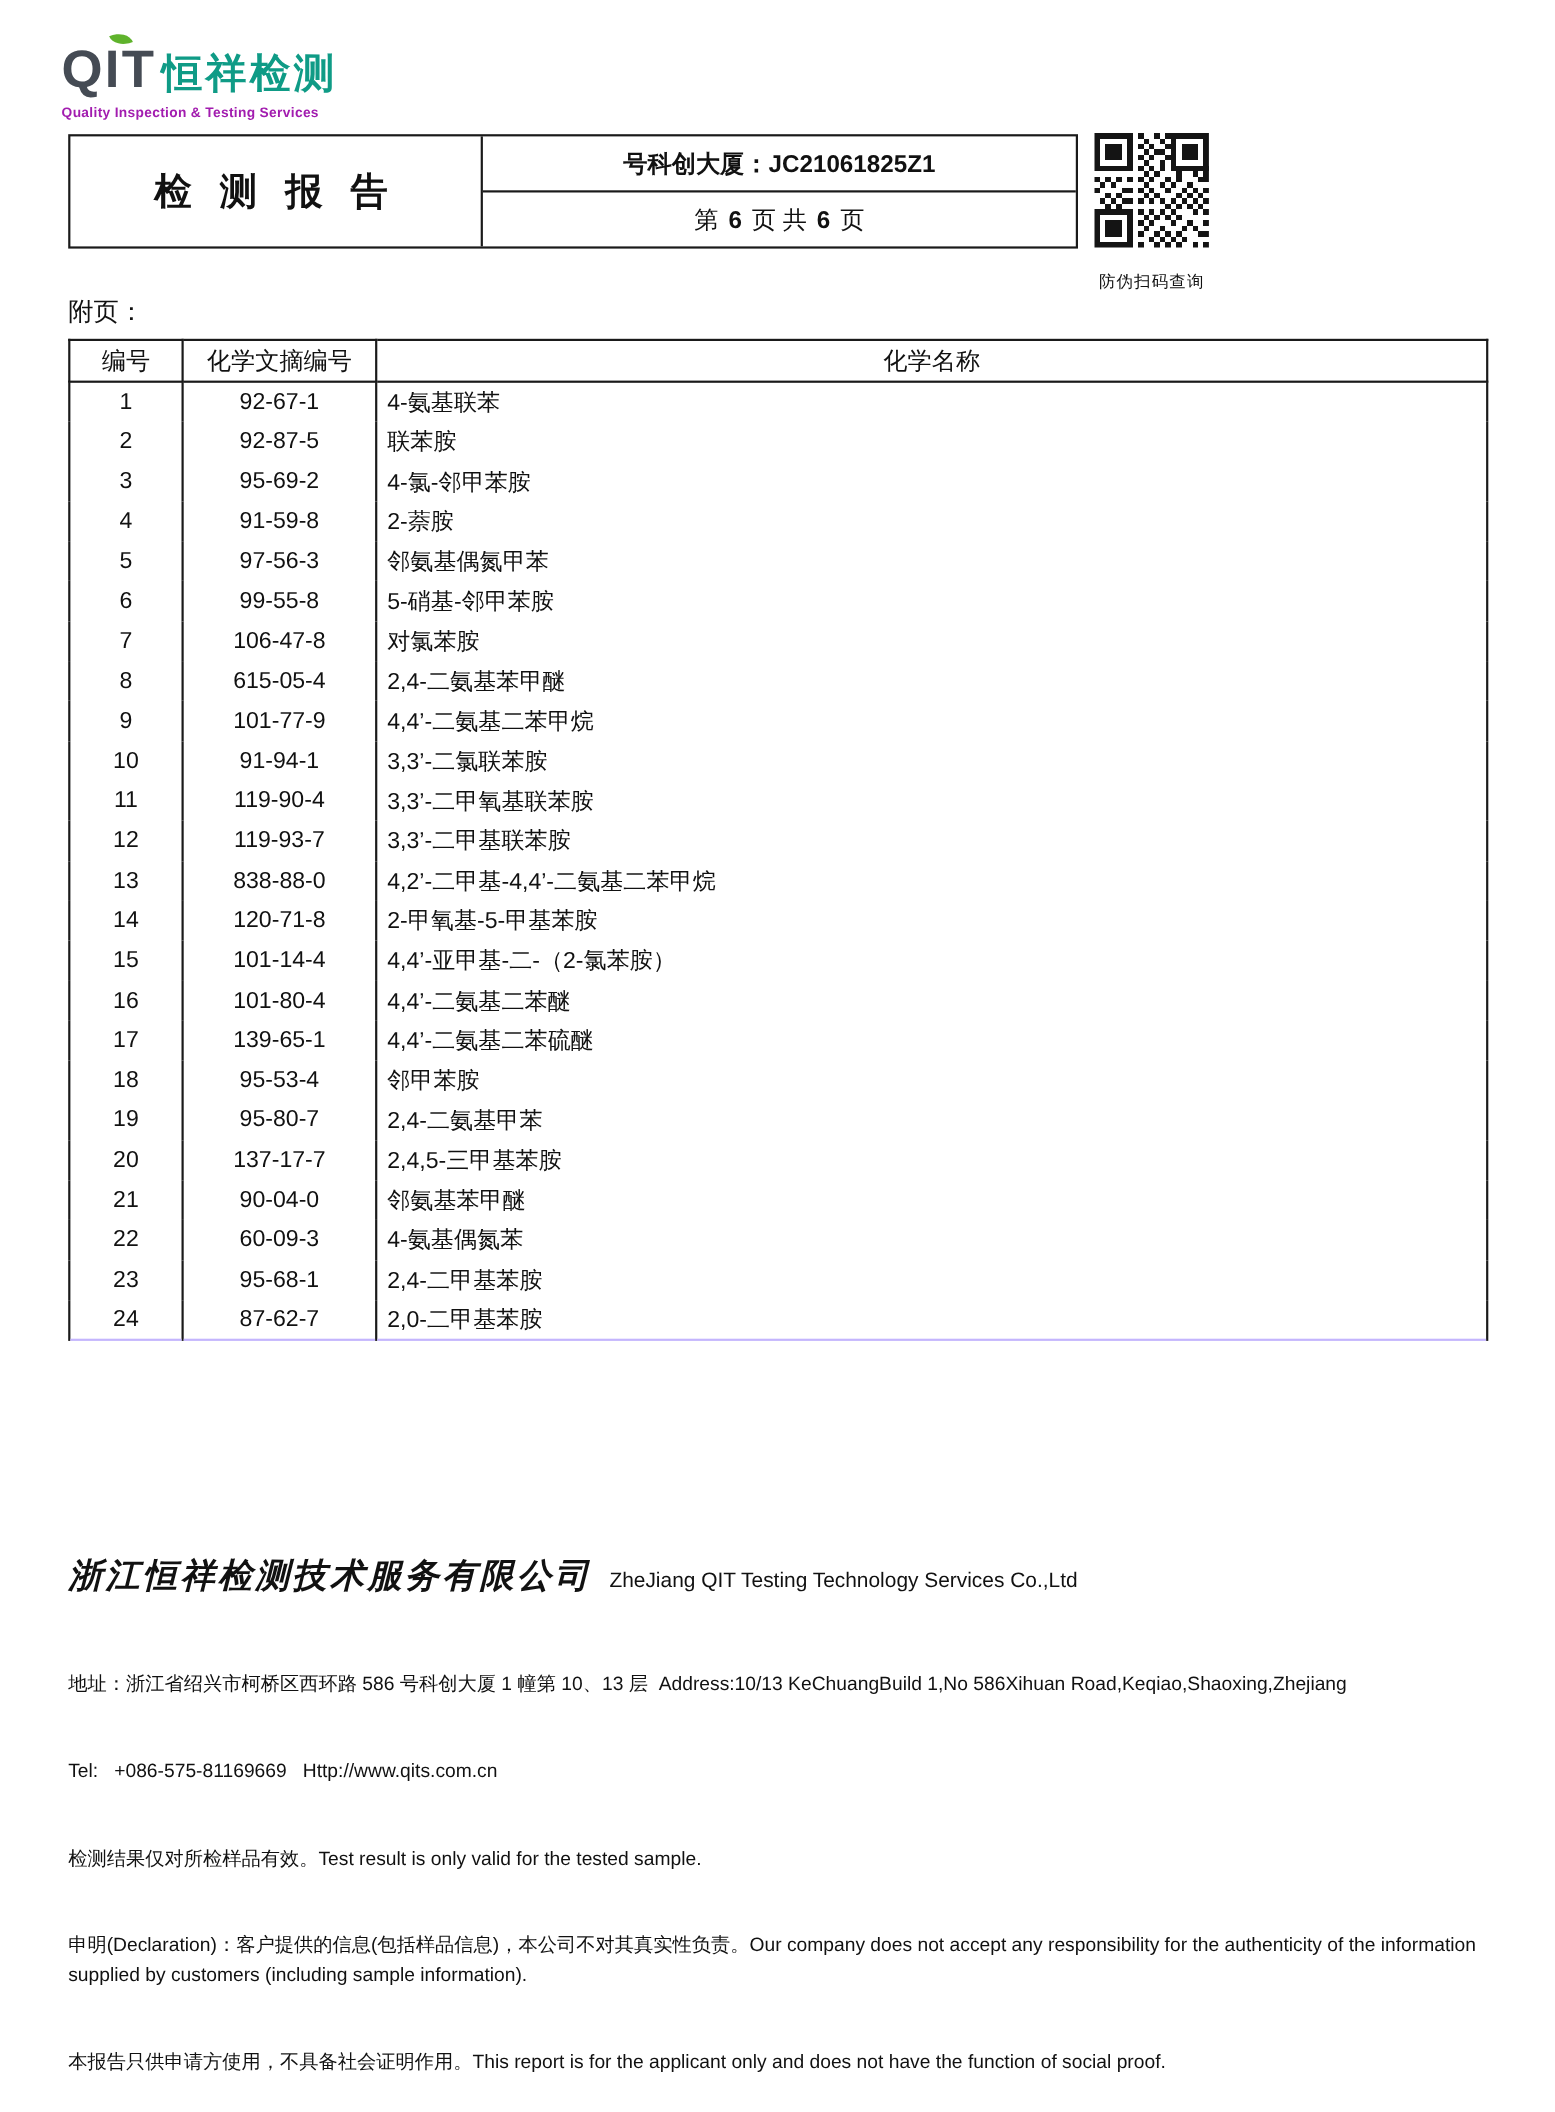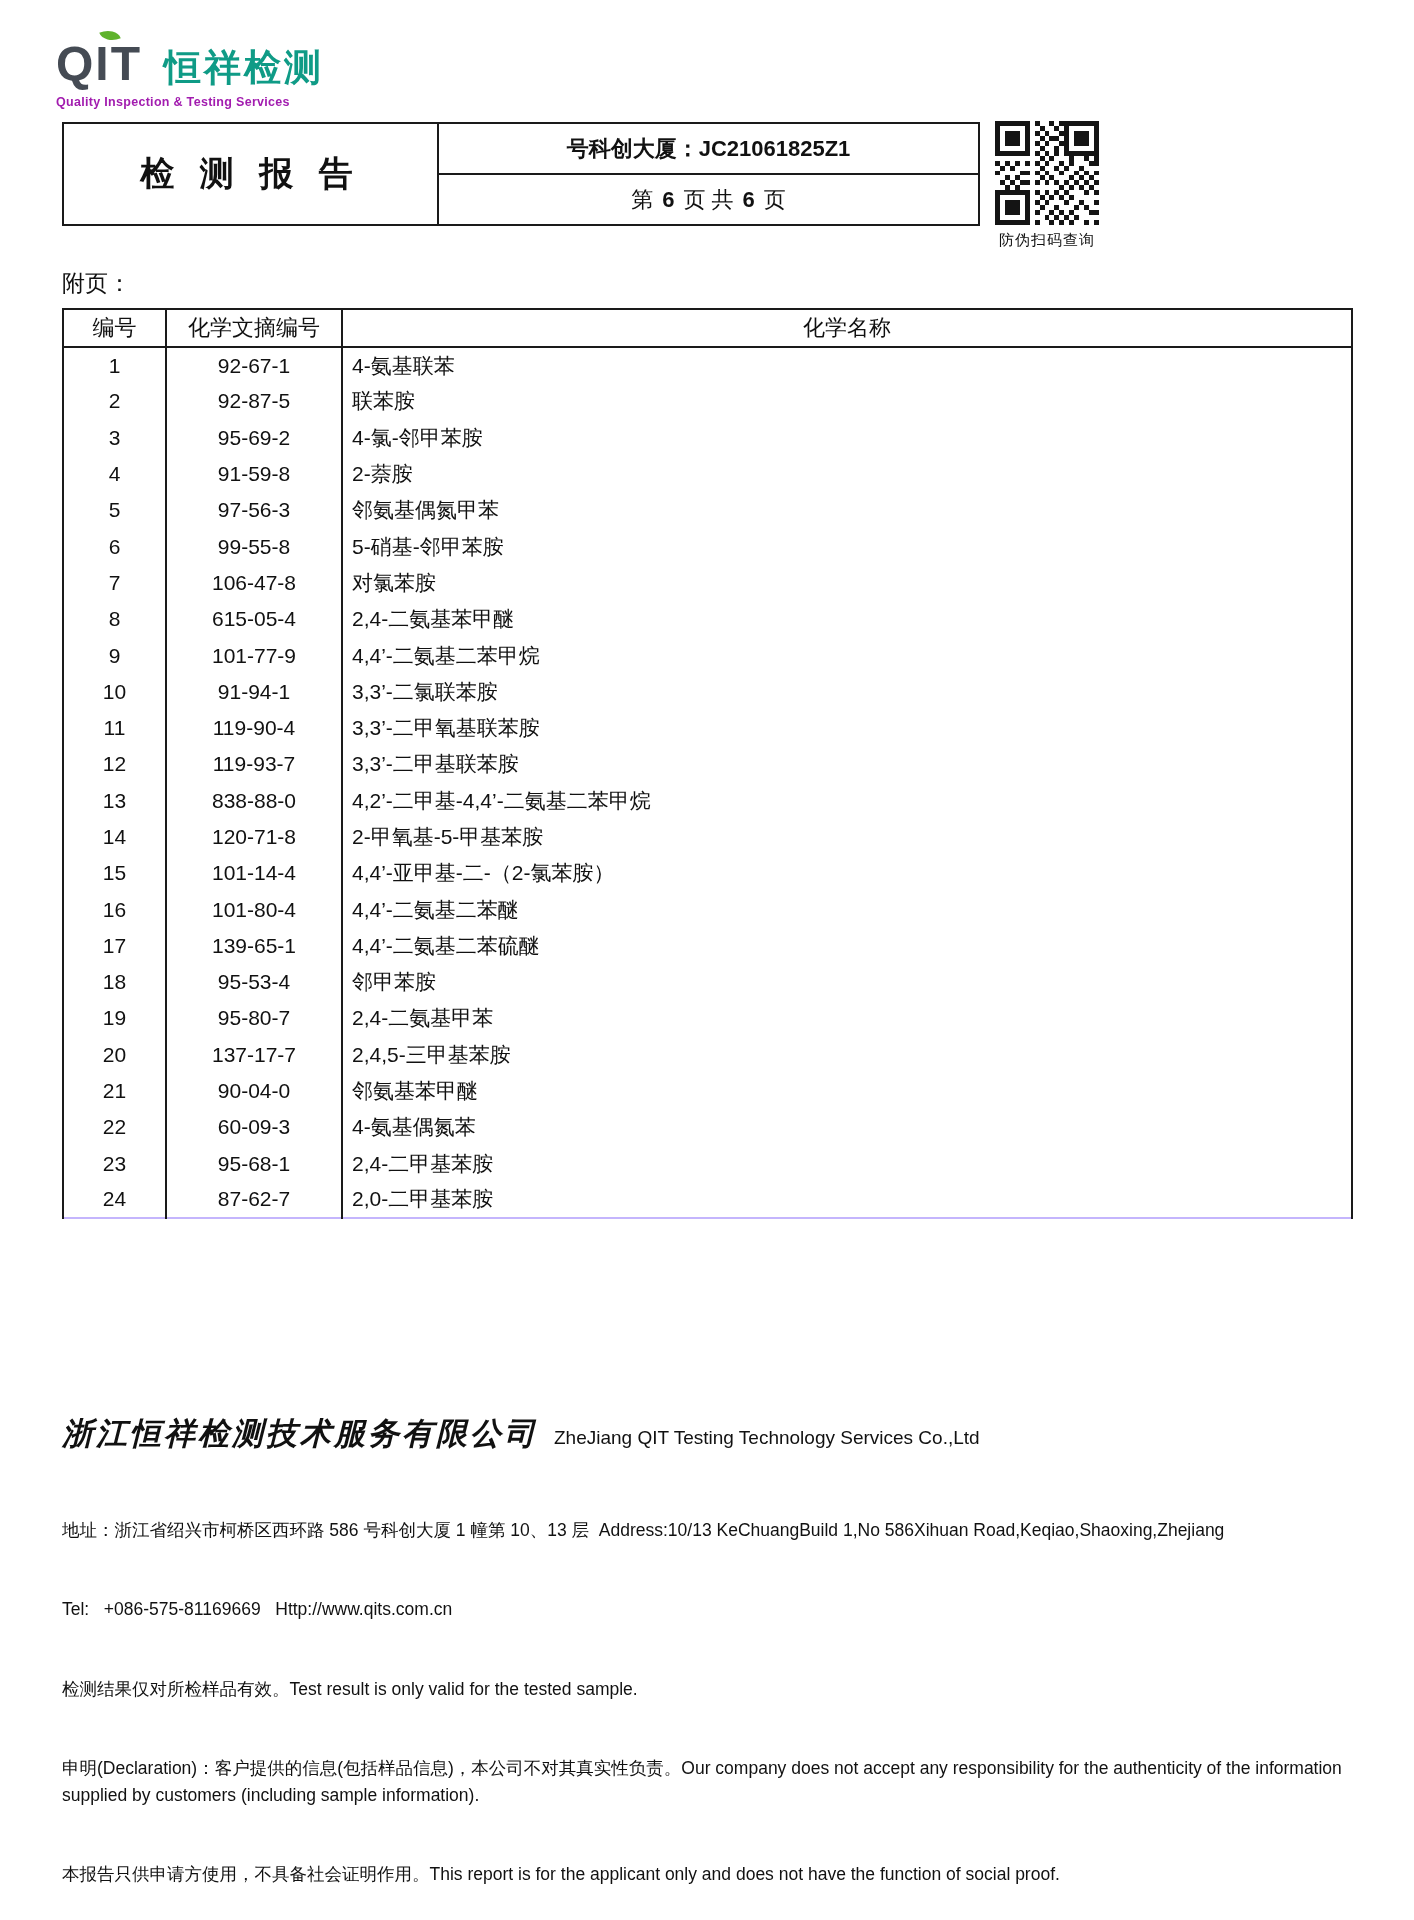--- a/index.html
+++ b/index.html
@@ -2,42 +2,42 @@
 <html><head>
 <meta charset="utf-8">
 <style>
   *{margin:0;padding:0;box-sizing:border-box}
   html,body{background:#ffffff}
   .page{position:relative;width:1414px;height:1920px;margin:0 auto;background:#fff;
         font-family:"Liberation Sans","DejaVu Sans",sans-serif;color:#111;overflow:hidden}
 
   
   .logo{position:absolute;left:56px;top:40px}
-  .logo-row{position:relative;display:flex;align-items:baseline;gap:22px}
+  .logo-row{position:relative;display:flex;align-items:baseline;gap:5px}
   .logo-qit{font-size:48px;font-weight:800;color:#454b54;letter-spacing:2px;line-height:1}
   .leaf-icon{position:absolute;left:45px;top:-11px;width:18px;height:13px;background:#5fb32c;
              border-radius:0 100% 0 100%;transform:rotate(-22deg)}
   .logo-cn{font-size:37px;font-weight:700;color:#0f9b86;line-height:1;letter-spacing:3px}
   .logo-tagline{margin-top:7px;font-size:12.5px;font-weight:700;color:#a21caf;letter-spacing:.3px}
 
   
   .header-box{position:absolute;left:62px;top:122px;width:918px;height:104px;
               border:2px solid #1a1a1a;display:flex;background:#fff}
   .header-title-cell{width:375px;border-right:2px solid #1a1a1a;display:flex;align-items:center;
                      justify-content:center;font-size:34px;font-weight:700;letter-spacing:8px}
   .header-right{flex:1;display:flex;flex-direction:column}
   .header-report-row{flex:1;border-bottom:2px solid #1a1a1a;display:flex;align-items:center;
                      justify-content:center;font-size:22px;font-weight:600}
   .header-page-row{flex:1;display:flex;align-items:center;justify-content:center;font-size:22px;gap:9px}
   .header-page-row b{font-weight:700}
 
   
   .qr-wrap{position:absolute;left:987px;top:121px;width:120px;text-align:center}
   .qr{display:block;width:104px;height:104px;margin:0 auto}
-  .qr-caption{margin-top:6px;font-size:15px;letter-spacing:1px}
+  .qr-caption{margin-top:22px;font-size:15px;letter-spacing:1px}
 
   
   .attachment-label{position:absolute;left:62px;top:268px;font-size:23px}
 
   
   .chem-table{position:absolute;left:62px;top:308px;width:1291px;border-collapse:collapse;
               table-layout:fixed;font-size:21px;border:2px solid #c4b5fd}
   .chem-table col.c1{width:103px}
   .chem-table col.c2{width:176px}
   .chem-table th{border:2px solid #1a1a1a;height:38px;font-weight:400;font-size:22px;text-align:center}

